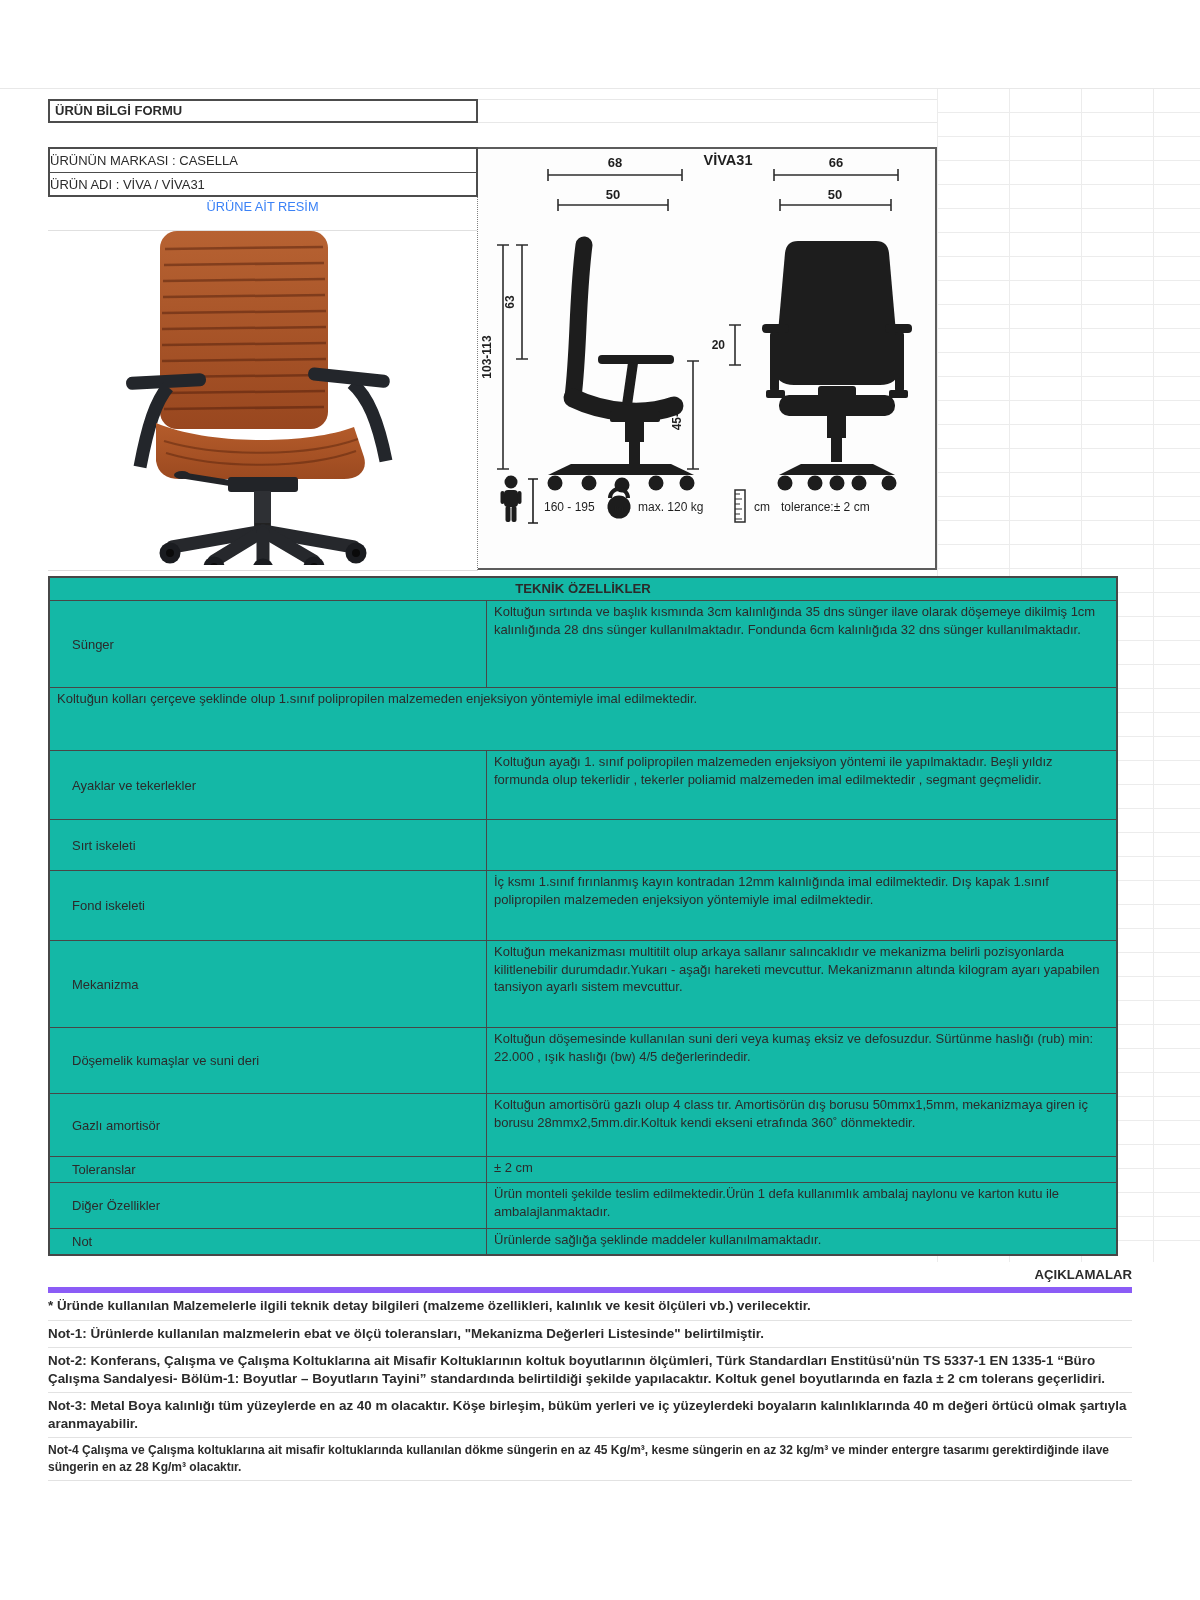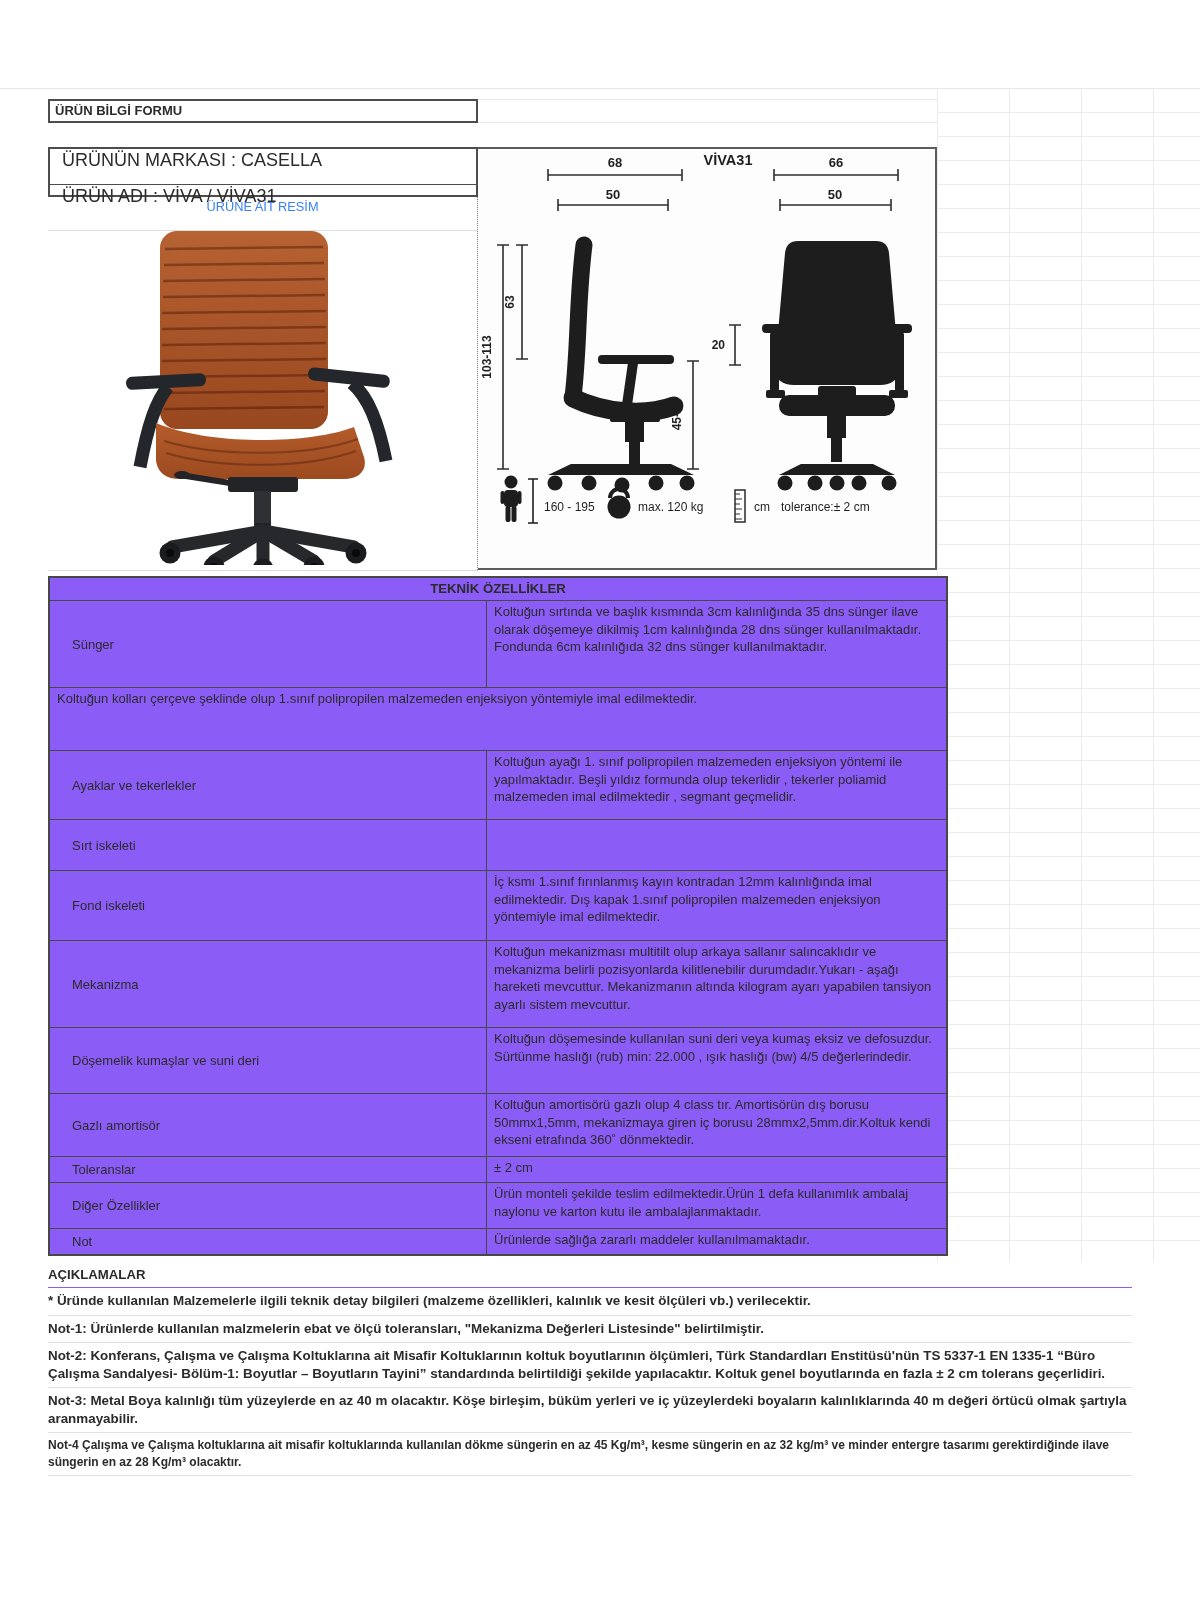--- a/index.html
+++ b/index.html
@@ -9,50 +9,50 @@
   
   .grid-strip{left:937px;top:88px;width:263px;height:1174px;
     background-image:
       repeating-linear-gradient(to bottom,#ececec 0,#ececec 1px,transparent 1px,transparent 24px),
       repeating-linear-gradient(to right,#ececec 0,#ececec 1px,transparent 1px,transparent 72px);}
   .hline{height:1px;background:#e8e8e8;}
   
   .title-box{left:48px;top:99px;width:430px;height:24px;border:2px solid #4c4c4c;
     font-size:13px;font-weight:bold;line-height:20px;padding-left:5px;}
   .info-box{left:48px;top:147px;width:430px;height:50px;border:2px solid #4c4c4c;}
-  .info-row{height:36px;line-height:23px;font-size:18px;padding-left:12px;box-sizing:border-box;}
+  .info-row{height:24px;line-height:23px;font-size:13px;padding-left:0;box-sizing:border-box;}
   .info-row:first-child{border-bottom:1px solid #4c4c4c;}
   .caption-row{left:48px;top:197px;width:429px;height:34px;text-align:center;
     font-size:12.8px;line-height:20px;color:#3b82f6;border-bottom:1px solid #e0e0e0;}
   .dotted-v{left:477px;top:197px;width:0;height:373px;border-left:1px dotted #808080;}
   .photo-area{left:48px;top:219px;width:429px;height:351px;}
   .diagram-box{left:478px;top:147px;width:459px;height:423px;
     border:2px solid #5c5c5c;border-left:none;background:#fdfdfd;}
   
-  .spec-table{left:48px;top:576px;width:900px;border:2px solid #474747;background:#8b5cf6;}
+  .spec-table{left:48px;top:576px;width:1070px;border:2px solid #474747;background:#14b8a6;}
   .thead{height:22px;line-height:21px;text-align:center;font-size:13.2px;font-weight:bold;}
   .srow{display:flex;border-top:1px solid #474747;}
   .slabel{width:437px;border-right:1px solid #474747;padding:3px 22px;
     display:flex;align-items:center;font-size:13px;box-sizing:border-box;flex-shrink:0;}
   .svalue{flex:1;padding:2px 7px 3px 7px;font-size:13px;line-height:17.5px;box-sizing:border-box;}
   .srow:nth-of-type(2){min-height:86px;}
   .srow:nth-of-type(3){min-height:62px;}
   .srow:nth-of-type(4){min-height:68px;}
   .srow:nth-of-type(5){min-height:50px;}
   .srow:nth-of-type(6){min-height:69px;}
   .srow:nth-of-type(7){min-height:86px;}
   .srow:nth-of-type(8){min-height:65px;}
   .srow:nth-of-type(9){min-height:62px;}
   .srow:nth-of-type(10){min-height:25px;}
   .srow:nth-of-type(11){min-height:45px;}
   .srow:nth-of-type(12){min-height:25px;}
   
   .notes{left:48px;top:1264px;width:1084px;}
   .notes-title{font-size:13.2px;font-weight:bold;height:23px;line-height:22px;
-    border-bottom:1px solid #8b5cf6;}
+    border-bottom:6px solid #8b5cf6;text-align:right;}
   .note{font-size:13.4px;line-height:17.5px;padding:4px 0 5px 0;border-bottom:1px solid #e2e2e2;font-weight:bold;}
   .note-small{font-size:12px;line-height:16.5px;}
   svg{font-family:"Liberation Sans",sans-serif;display:block;}
   svg text{fill:#1f1f1f;}
   .dimtxt{font-weight:bold;font-size:13px;}
   .dimtxt-v{font-weight:bold;font-size:12px;}
   .legtxt{font-size:12px;}
 </style>
 </head>
 <body>
@@ -276,21 +276,21 @@
     <div class="srow">
       <div class="slabel">Toleranslar</div>
       <div class="svalue">± 2 cm</div>
     </div>
     <div class="srow">
       <div class="slabel">Diğer Özellikler</div>
       <div class="svalue">Ürün monteli şekilde teslim edilmektedir.Ürün 1 defa kullanımlık ambalaj naylonu ve karton kutu ile ambalajlanmaktadır.</div>
     </div>
     <div class="srow">
       <div class="slabel">Not</div>
-      <div class="svalue">Ürünlerde sağlığa zararlı maddeler kullanılmamaktadır.</div>
+      <div class="svalue">Ürünlerde sağlığa şeklinde maddeler kullanılmamaktadır.</div>
     </div>
   </div>
 
   <div class="abs notes">
     <div class="notes-title">AÇIKLAMALAR</div>
     <div class="note">* Üründe kullanılan Malzemelerle ilgili teknik detay bilgileri (malzeme özellikleri, kalınlık ve kesit ölçüleri vb.)  verilecektir.</div>
     <div class="note">Not-1: Ürünlerde kullanılan malzmelerin ebat ve ölçü toleransları, "Mekanizma Değerleri Listesinde" belirtilmiştir.</div>
     <div class="note">Not-2: Konferans, Çalışma ve Çalışma Koltuklarına ait  Misafir Koltuklarının koltuk boyutlarının ölçümleri, Türk Standardları Enstitüsü'nün TS 5337-1 EN 1335-1 “Büro Çalışma Sandalyesi- Bölüm-1: Boyutlar – Boyutların Tayini” standardında belirtildiği şekilde yapılacaktır. Koltuk genel boyutlarında en fazla ± 2 cm tolerans geçerlidiri.</div>
     <div class="note">Not-3: Metal Boya kalınlığı tüm yüzeylerde en az 40 m  olacaktır. Köşe birleşim, büküm yerleri ve iç yüzeylerdeki boyaların kalınlıklarında 40 m değeri örtücü olmak şartıyla aranmayabilir.</div>
     <div class="note note-small">Not-4 Çalışma ve Çalışma koltuklarına ait misafir koltuklarında kullanılan dökme süngerin en az 45 Kg/m³, kesme süngerin en az 32 kg/m³ ve minder entergre tasarımı gerektirdiğinde ilave süngerin en az 28 Kg/m³ olacaktır.</div>

